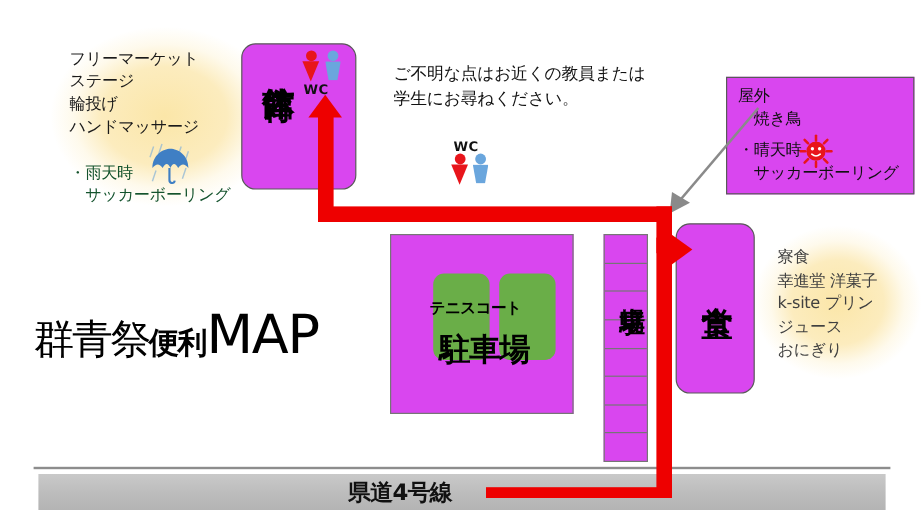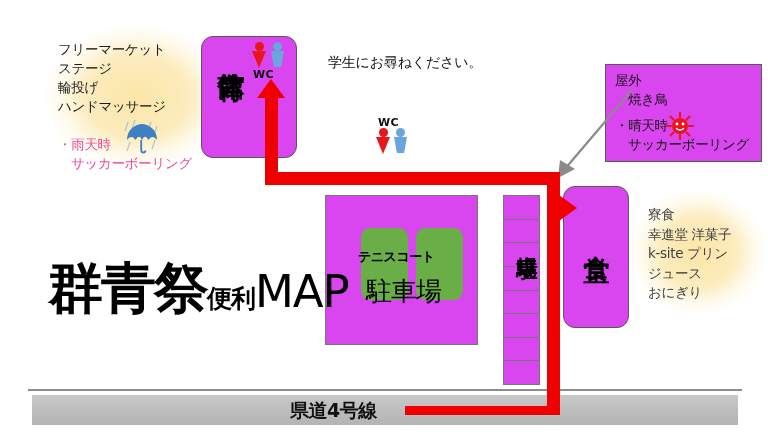--- a/index.html
+++ b/index.html
@@ -21,21 +21,21 @@
   .rounded{border-radius:12px;}
 
   
   .jp{font-family:"DejaVu Sans","Liberation Sans",sans-serif;color:#000;}
   .vert{writing-mode:vertical-rl;text-orientation:upright;}
 
   
   #left-info{position:absolute;left:58px;top:40px;width:175px;
              font-size:13.5px;line-height:19px;color:#1a1a1a;letter-spacing:-0.3px;}
   #left-rain{position:absolute;left:58px;top:135px;width:185px;
-             font-size:13.5px;line-height:19px;color:#ec4899;letter-spacing:-0.3px;}
+             font-size:13.5px;line-height:19px;color:#14532d;letter-spacing:-0.3px;}
   #left-rain .indent{display:block;padding-left:13px;}
 
   
   #gym{left:201px;top:36px;width:96px;height:122px;}
   #gym-label{position:absolute;left:14px;top:14px;font-size:27px;line-height:31px;
              font-weight:700;letter-spacing:0;}
 
   
   #notice{position:absolute;left:328px;top:52px;width:240px;font-size:14px;
           line-height:21px;color:#111;letter-spacing:-0.2px;}
@@ -59,34 +59,34 @@
   #cafeteria-label{position:absolute;left:18px;top:48px;font-size:26px;line-height:30px;
                    font-weight:700;}
 
   
   #parking-main{left:325px;top:195px;width:153px;height:150px;border:1.5px solid #767676;}
   .court{position:absolute;background:#6aae48;border-radius:9px;}
   #court-a{left:35px;top:32px;width:47px;height:72px;}
   #court-b{left:90px;top:32px;width:47px;height:72px;}
   #court-label{position:absolute;left:32px;top:52px;font-size:13px;font-weight:700;
                letter-spacing:-0.5px;color:#000;}
-  #parking-label{position:absolute;left:40px;top:78px;font-size:26px;font-weight:400;
+  #parking-label{position:absolute;left:40px;top:78px;font-size:26px;font-weight:700;
                  letter-spacing:-1px;color:#000;}
 
   
   #stall-strip{left:503px;top:195px;width:37px;height:190px;border:1.4px solid #767676;
                display:flex;flex-direction:column;}
   .stall{flex:1 1 0;border-bottom:1.4px solid #767676;box-sizing:border-box;}
   .stall:last-child{border-bottom:none;}
   #stall-label{position:absolute;left:505px;top:240px;width:33px;font-size:21px;
                font-weight:700;line-height:23px;text-align:center;color:#000;}
 
   
   #title{position:absolute;left:28px;top:252px;white-space:nowrap;color:#000;}
-  #title .big{font-size:55px;font-weight:700;letter-spacing:-2px;vertical-align:baseline;margin-left:20px;}
+  #title .big{font-size:34px;font-weight:400;letter-spacing:-2px;vertical-align:baseline;}
   #title .small{font-size:25px;font-weight:700;letter-spacing:-1px;vertical-align:baseline;}
   #title .map{font-size:45px;font-weight:400;letter-spacing:-1px;vertical-align:baseline;}
 
   
   #road{position:absolute;left:32px;top:395px;width:706px;height:30px;
         background:linear-gradient(180deg,#c9c9c9 0%,#bdbdbd 50%,#b4b4b4 100%);}
   #road-top-line{position:absolute;left:28px;top:389px;width:714px;height:2px;background:#8d8d8d;}
   #road-label{position:absolute;left:290px;top:398px;font-size:19px;font-weight:700;
               color:#111;letter-spacing:-0.5px;}
 
@@ -168,20 +168,21 @@
         <div class="body-f"></div>
     </div>
     <div class="fig blue-m" style="left:18px;top:0px;width:16px;height:27px;">
       <div class="head"></div>
       <div class="body-m" style="background:#6aa6dd;clip-path:polygon(0 0,100% 0,78% 100%,22% 100%);"></div>
     </div>
     <div class="wc-text" style="left:1px;top:26px;">WC</div>
   </div>
 
   <div id="notice" class="jp">
+    <div>ご不明な点はお近くの教員または</div>
     <div>学生にお尋ねください。</div>
   </div>
 
   <div class="wc-group" style="left:376px;top:118px;width:46px;height:40px;">
     <div class="wc-text" style="left:2px;top:-2px;">WC</div>
     <div class="fig red-f" style="left:0px;top:10px;width:16px;height:27px;">
       <div class="head"></div>
         <div class="body-f"></div>
     </div>
     <div class="fig blue-m" style="left:17px;top:10px;width:16px;height:27px;">

